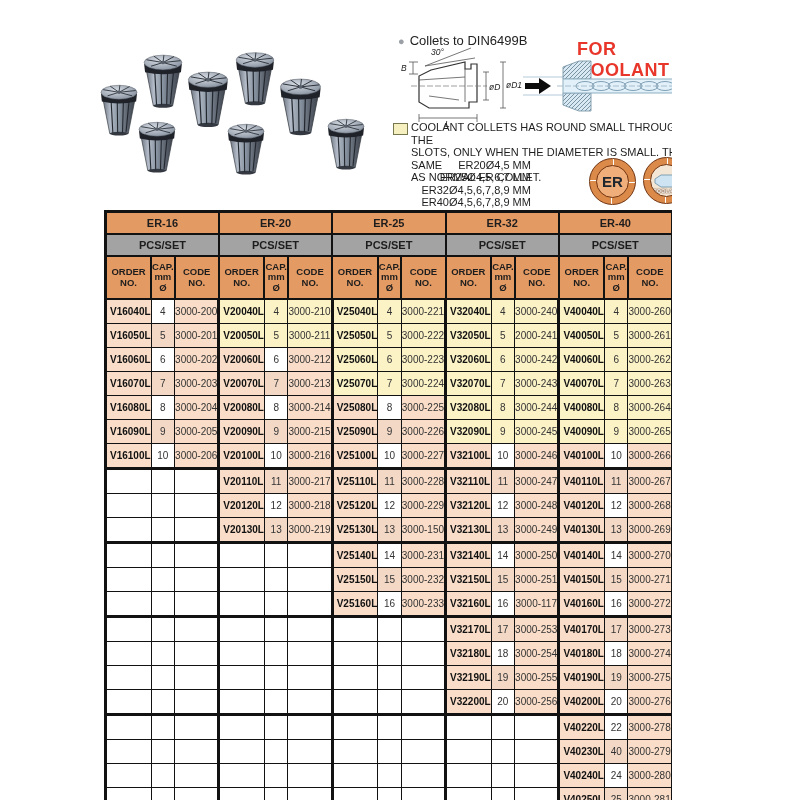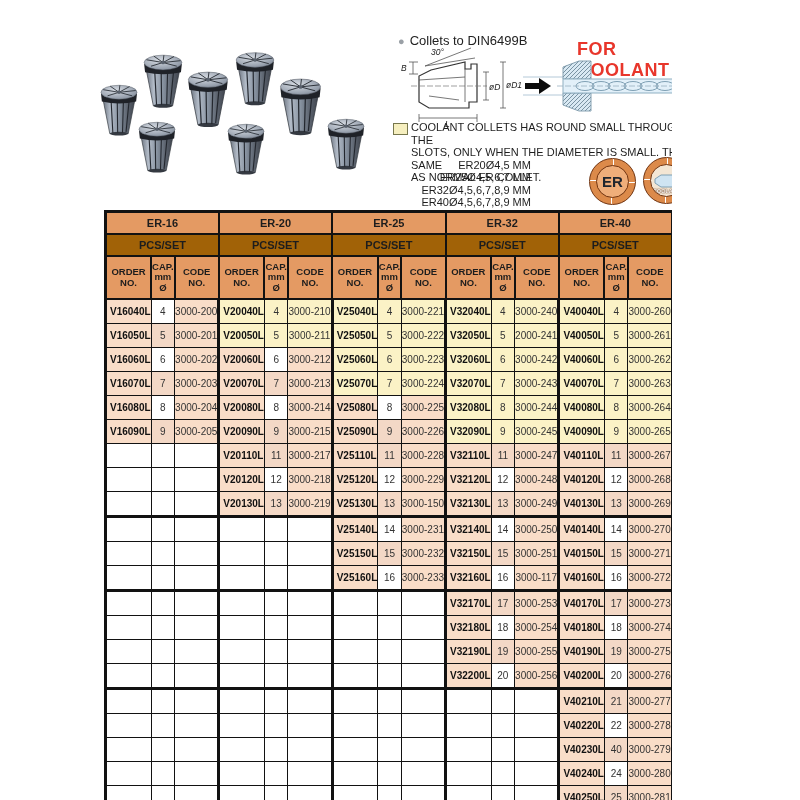--- a/index.html
+++ b/index.html
@@ -39,21 +39,21 @@
   .coolant-badge .badge-inner{background:#F3E6D4;overflow:hidden;}
   .coolant-badge .coolant-label{position:absolute;bottom:2px;left:0;width:100%;text-align:center;
       font-size:5.5px;font-weight:bold;color:#fff;text-shadow:0 0 1.5px #5a2c0a,0 0 1px #5a2c0a;}
 
   
   #collet-table{position:absolute;left:104px;top:182px;border-collapse:collapse;
                 table-layout:fixed;border:3px solid var(--border);}
   #collet-table th,#collet-table td{border:1px solid var(--border);padding:0;overflow:hidden;}
   #collet-table tr.band th{background:var(--orange);height:20px;font-size:11px;color:#1d1d1d;
                 border-width:2px;}
-  #collet-table tr.pcs th{background:#a16207;height:20px;font-size:11px;color:#1d1d1d;border-width:2px;}
+  #collet-table tr.pcs th{background:#a3a3a3;height:20px;font-size:11px;color:#1d1d1d;border-width:2px;}
   #collet-table tr.colh th{background:var(--orange);height:41px;font-size:9.5px;line-height:10.5px;
                 color:#1d1d1d;white-space:normal;border-width:2px;}
   #collet-table tbody td{height:23px;font-size:10px;text-align:center;color:#333;white-space:nowrap;}
   #collet-table td.order{font-weight:bold;color:#111;text-align:left;padding-left:3px;}
   #collet-table td.y{background:var(--yellow);}
   #collet-table td.p{background:var(--peach);}
   #collet-table td.pc{background:var(--peach-cap);}
   #collet-table td.w{background:#fff;}
   #collet-table tr.gend td{border-bottom:3px solid var(--border);}
   #collet-table .gs{border-left:3px solid var(--border);}
@@ -331,20 +331,37 @@
           <td class="p order gs">V25090L</td>
           <td class="pc">9</td>
           <td class="p">3000-226</td>
           <td class="y order gs">V32090L</td>
           <td class="y">9</td>
           <td class="y">3000-245</td>
           <td class="y order gs">V40090L</td>
           <td class="y">9</td>
           <td class="y">3000-265</td>
         </tr>
+        <tr class="gend">
+          <td class="p order">V16100L</td>
+          <td class="w">10</td>
+          <td class="p">3000-206</td>
+          <td class="p order gs">V20100L</td>
+          <td class="w">10</td>
+          <td class="p">3000-216</td>
+          <td class="p order gs">V25100L</td>
+          <td class="w">10</td>
+          <td class="p">3000-227</td>
+          <td class="p order gs">V32100L</td>
+          <td class="w">10</td>
+          <td class="p">3000-246</td>
+          <td class="p order gs">V40100L</td>
+          <td class="w">10</td>
+          <td class="p">3000-266</td>
+        </tr>
         <tr>
           <td class="w"></td>
           <td class="w"></td>
           <td class="w"></td>
           <td class="p order gs">V20110L</td>
           <td class="pc">11</td>
           <td class="p">3000-217</td>
           <td class="p order gs">V25110L</td>
           <td class="pc">11</td>
           <td class="p">3000-228</td>
@@ -514,37 +531,20 @@
           <td class="w"></td>
           <td class="w gs"></td>
           <td class="w"></td>
           <td class="w"></td>
           <td class="w gs"></td>
           <td class="w"></td>
           <td class="w"></td>
           <td class="w gs"></td>
           <td class="w"></td>
           <td class="w"></td>
-          <td class="p order gs">V40210L</td>
-          <td class="pc">21</td>
-          <td class="p">3000-277</td>
-        </tr>
-        <tr>
-          <td class="w"></td>
-          <td class="w"></td>
-          <td class="w"></td>
-          <td class="w gs"></td>
-          <td class="w"></td>
-          <td class="w"></td>
-          <td class="w gs"></td>
-          <td class="w"></td>
-          <td class="w"></td>
-          <td class="w gs"></td>
-          <td class="w"></td>
-          <td class="w"></td>
           <td class="p order gs">V40220L</td>
           <td class="w">22</td>
           <td class="p">3000-278</td>
         </tr>
         <tr>
           <td class="w"></td>
           <td class="w"></td>
           <td class="w"></td>
           <td class="w gs"></td>
           <td class="w"></td>

